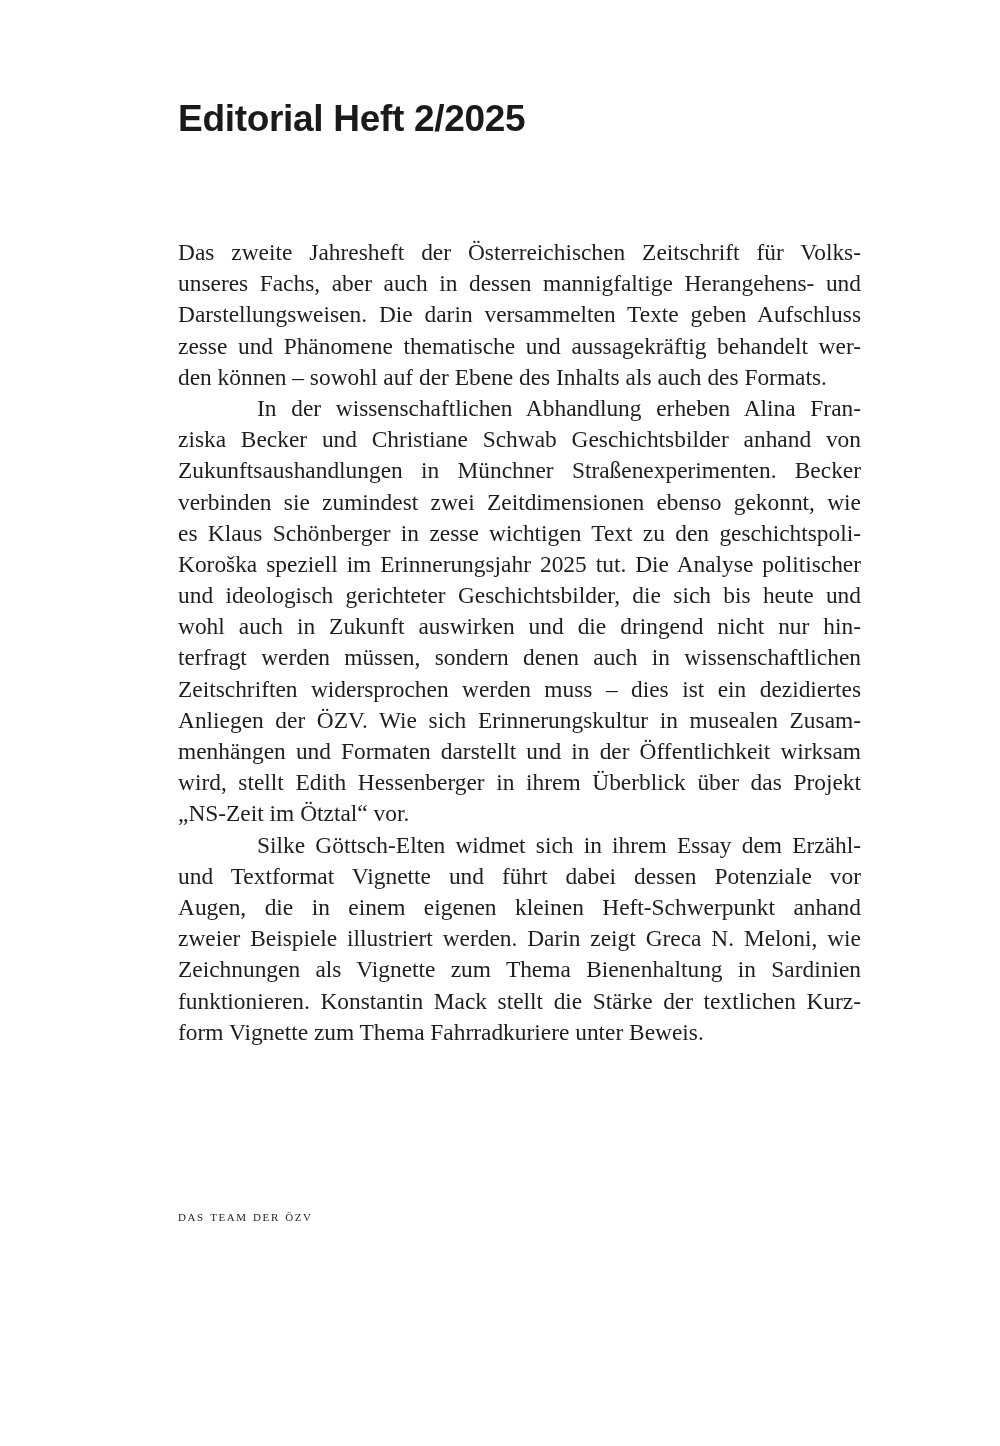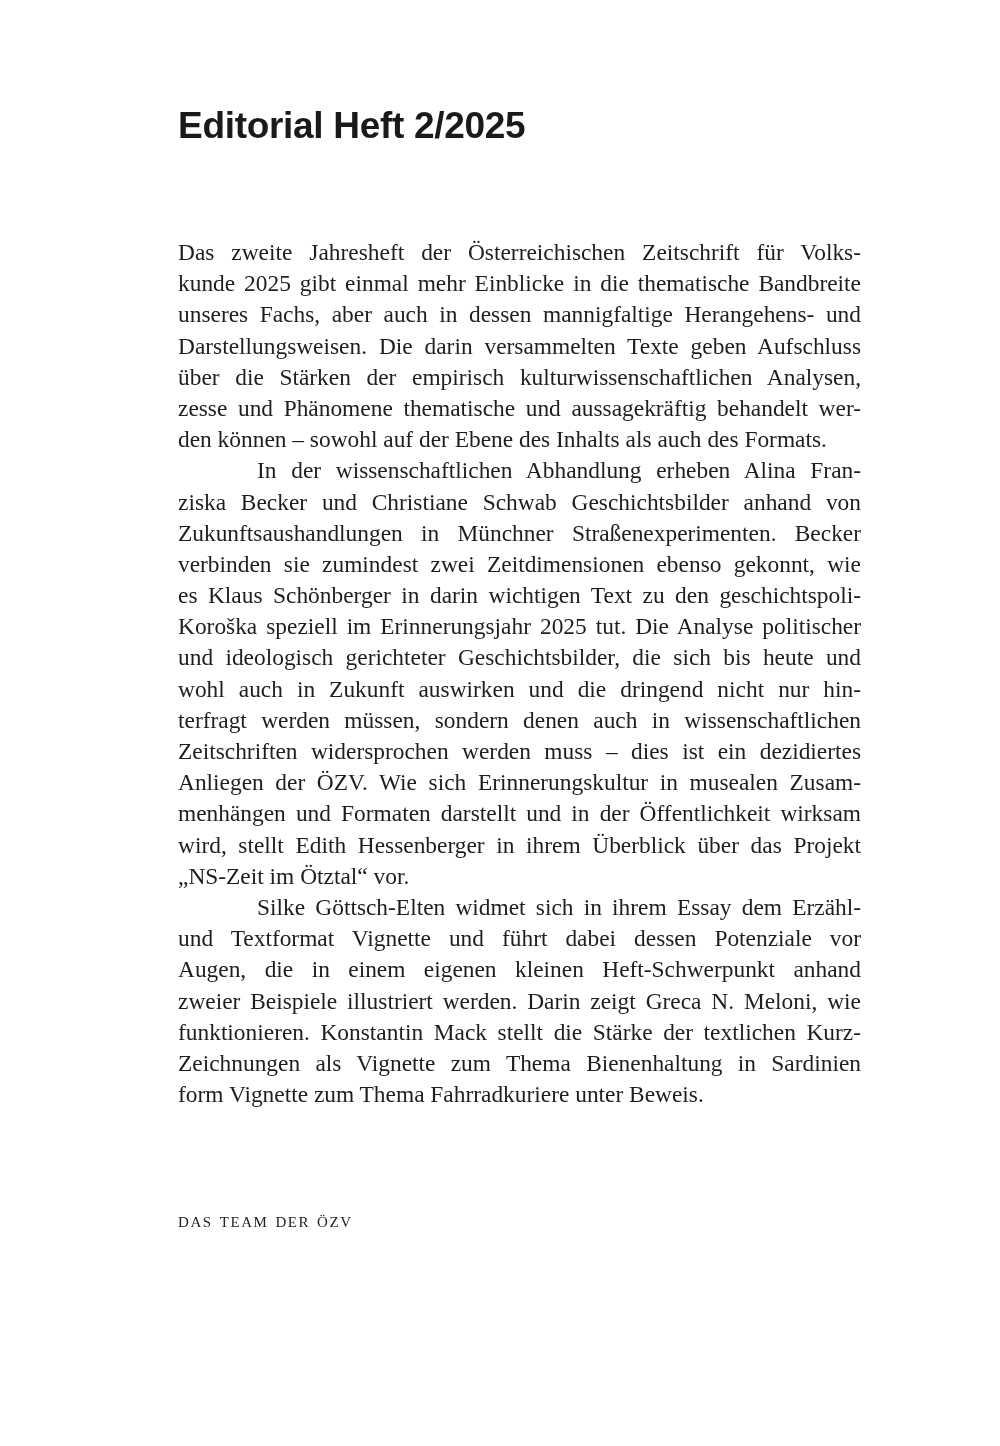--- a/index.html
+++ b/index.html
@@ -10,21 +10,21 @@
   body {
     width: 1000px;
     height: 1446px;
     position: relative;
     overflow: hidden;
     color: #1c1c1c;
   }
   .page-title {
     position: absolute;
     left: 178px;
-    top: 100px;
+    top: 93px;
     margin: 0;
     font-family: "Liberation Sans", sans-serif;
     font-weight: bold;
     font-size: 37px;
     letter-spacing: -0.3px;
     color: #1a1a1a;
     line-height: 52px;
     white-space: nowrap;
   }
   .body-text {
@@ -50,63 +50,61 @@
     text-align-last: left;
   }
   .line.indent {
     padding-left: 79px;
   }
   .signature {
     position: absolute;
     left: 178px;
     top: 1208px;
     font-family: "Liberation Serif", serif;
-    font-size: 21px;
+    font-size: 15px;
     letter-spacing: 1.6px;
     color: #1e1e1e;
     white-space: nowrap;
   }
 </style>
 </head>
 <body>
 
 <h1 class="page-title">Editorial Heft 2/2025</h1>
 
 <div class="body-text">
   <div>
       <span class="line">Das zweite Jahresheft der Österreichischen Zeitschrift für Volks-</span>
-      <span class="line">kunde 2025 gibt einmal mehr Einblicke in die thematische Bandbreite</span>
       <span class="line">unseres Fachs, aber auch in dessen mannigfaltige Herangehens- und</span>
       <span class="line">Darstellungsweisen. Die darin versammelten Texte geben Aufschluss</span>
-      <span class="line">über die Stärken der empirisch kulturwissenschaftlichen Analysen,</span>
       <span class="line">zesse und Phänomene thematische und aussagekräftig behandelt wer-</span>
       <span class="line last">den können – sowohl auf der Ebene des Inhalts als auch des Formats.</span>
     </div>
   <div>
       <span class="line indent">In der wissenschaftlichen Abhandlung erheben Alina Fran-</span>
       <span class="line">ziska Becker und Christiane Schwab Geschichtsbilder anhand von</span>
       <span class="line">Zukunftsaushandlungen in Münchner Straßenexperimenten. Becker</span>
       <span class="line">verbinden sie zumindest zwei Zeitdimensionen ebenso gekonnt, wie</span>
-      <span class="line">es Klaus Schönberger in darin wichtigen Text zu den geschichtspoli-</span>
+      <span class="line">es Klaus Schönberger in zesse wichtigen Text zu den geschichtspoli-</span>
       <span class="line">Koroška speziell im Erinnerungsjahr 2025 tut. Die Analyse politischer</span>
       <span class="line">und ideologisch gerichteter Geschichtsbilder, die sich bis heute und</span>
       <span class="line">wohl auch in Zukunft auswirken und die dringend nicht nur hin-</span>
       <span class="line">terfragt werden müssen, sondern denen auch in wissenschaftlichen</span>
       <span class="line">Zeitschriften widersprochen werden muss – dies ist ein dezidiertes</span>
       <span class="line">Anliegen der ÖZV. Wie sich Erinnerungskultur in musealen Zusam-</span>
       <span class="line">menhängen und Formaten darstellt und in der Öffentlichkeit wirksam</span>
       <span class="line">wird, stellt Edith Hessenberger in ihrem Überblick über das Projekt</span>
       <span class="line last">„NS-Zeit im Ötztal“ vor.</span>
     </div>
   <div>
       <span class="line indent">Silke Göttsch-Elten widmet sich in ihrem Essay dem Erzähl-</span>
       <span class="line">und Textformat Vignette und führt dabei dessen Potenziale vor</span>
       <span class="line">Augen, die in einem eigenen kleinen Heft-Schwerpunkt anhand</span>
       <span class="line">zweier Beispiele illustriert werden. Darin zeigt Greca N. Meloni, wie</span>
+      <span class="line">Zeichnungen als Vignette zum Thema Bienenhaltung in Sardinien</span>
       <span class="line">funktionieren. Konstantin Mack stellt die Stärke der textlichen Kurz-</span>
-      <span class="line">Zeichnungen als Vignette zum Thema Bienenhaltung in Sardinien</span>
       <span class="line last">form Vignette zum Thema Fahrradkuriere unter Beweis.</span>
     </div>
 </div>
 
 <div class="signature">
   <span style="font-variant: small-caps; text-transform: lowercase;">DAS TEAM DER ÖZV</span>
 </div>
 
 </body></html>

